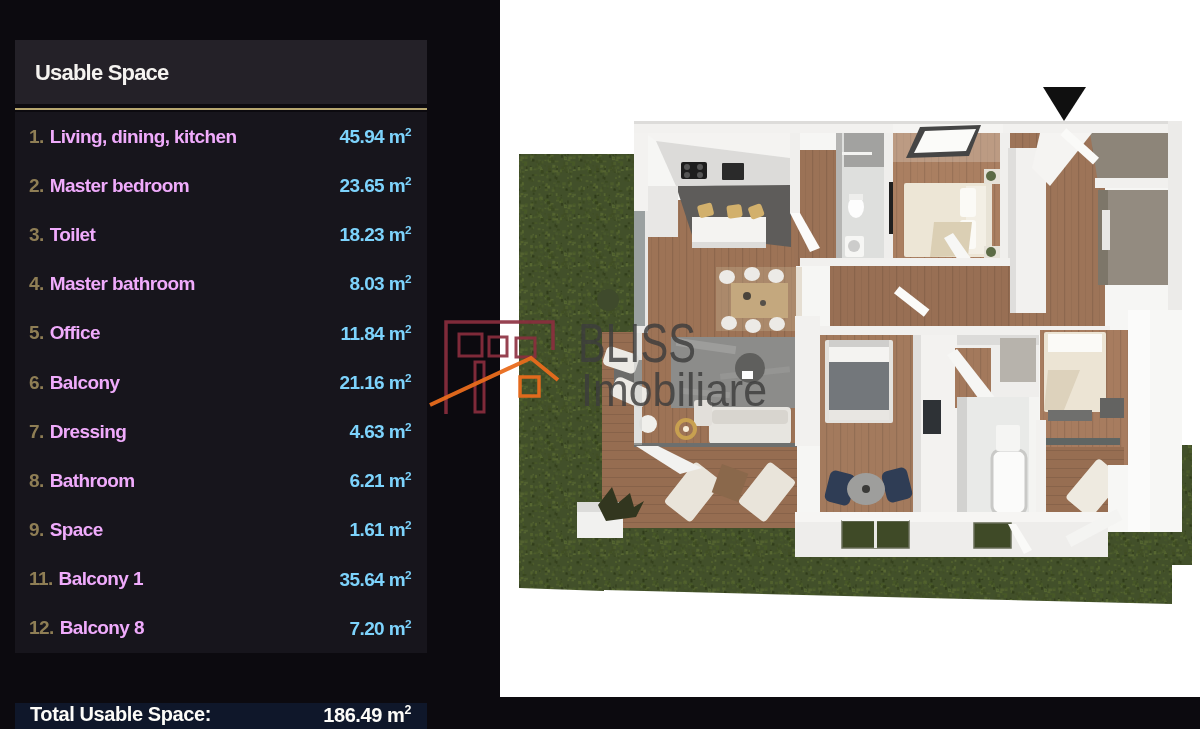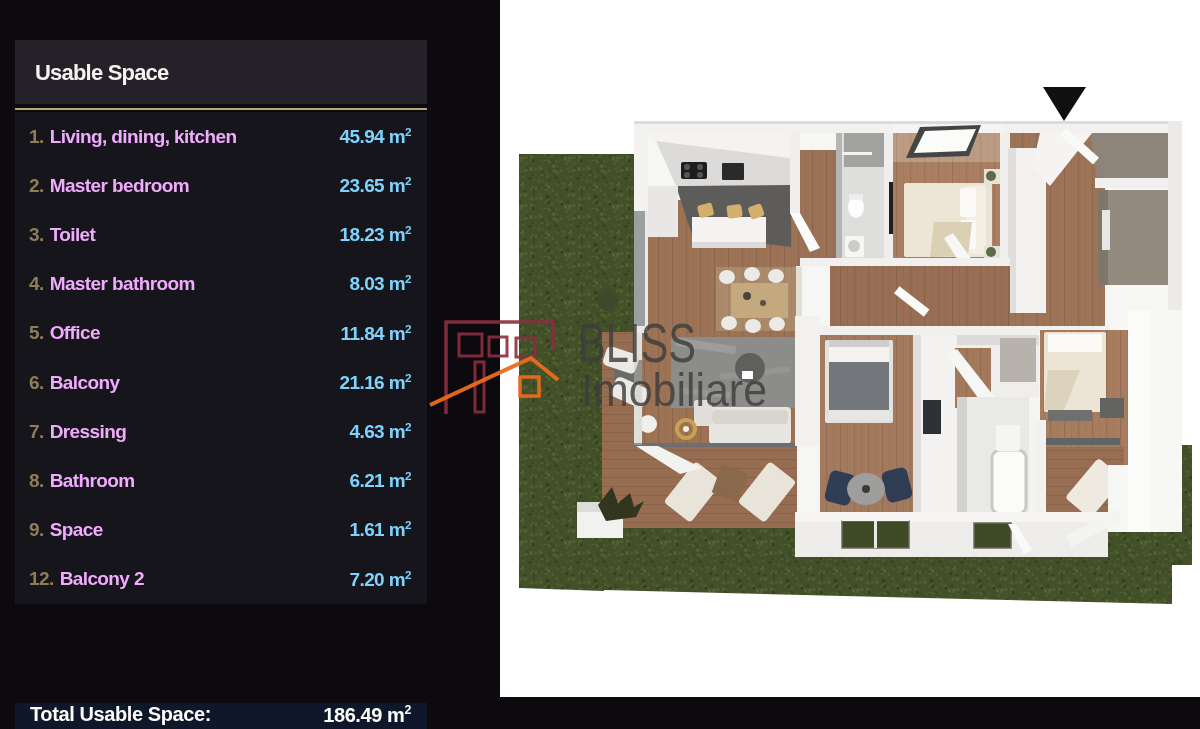--- a/index.html
+++ b/index.html
@@ -77,22 +77,27 @@
           <span class="num">8.</span>
           <span class="name">Bathroom</span>
           <span class="val">6.21 m<sup>2</sup></span>
         </div>
       <div class="row">
           <span class="num">9.</span>
           <span class="name">Space</span>
           <span class="val">1.61 m<sup>2</sup></span>
         </div>
       <div class="row">
+          <span class="num">11.</span>
+          <span class="name">Balcony 1</span>
+          <span class="val">35.64 m<sup>2</sup></span>
+        </div>
+      <div class="row">
           <span class="num">12.</span>
-          <span class="name">Balcony 2</span>
+          <span class="name">Balcony 8</span>
           <span class="val">7.20 m<sup>2</sup></span>
         </div>
     </div>
 
     <div class="total">
         <span class="t1">Total Usable Space:</span>
         <span class="t2">186.49 m<sup>2</sup></span>
       </div>
   </div>
 

